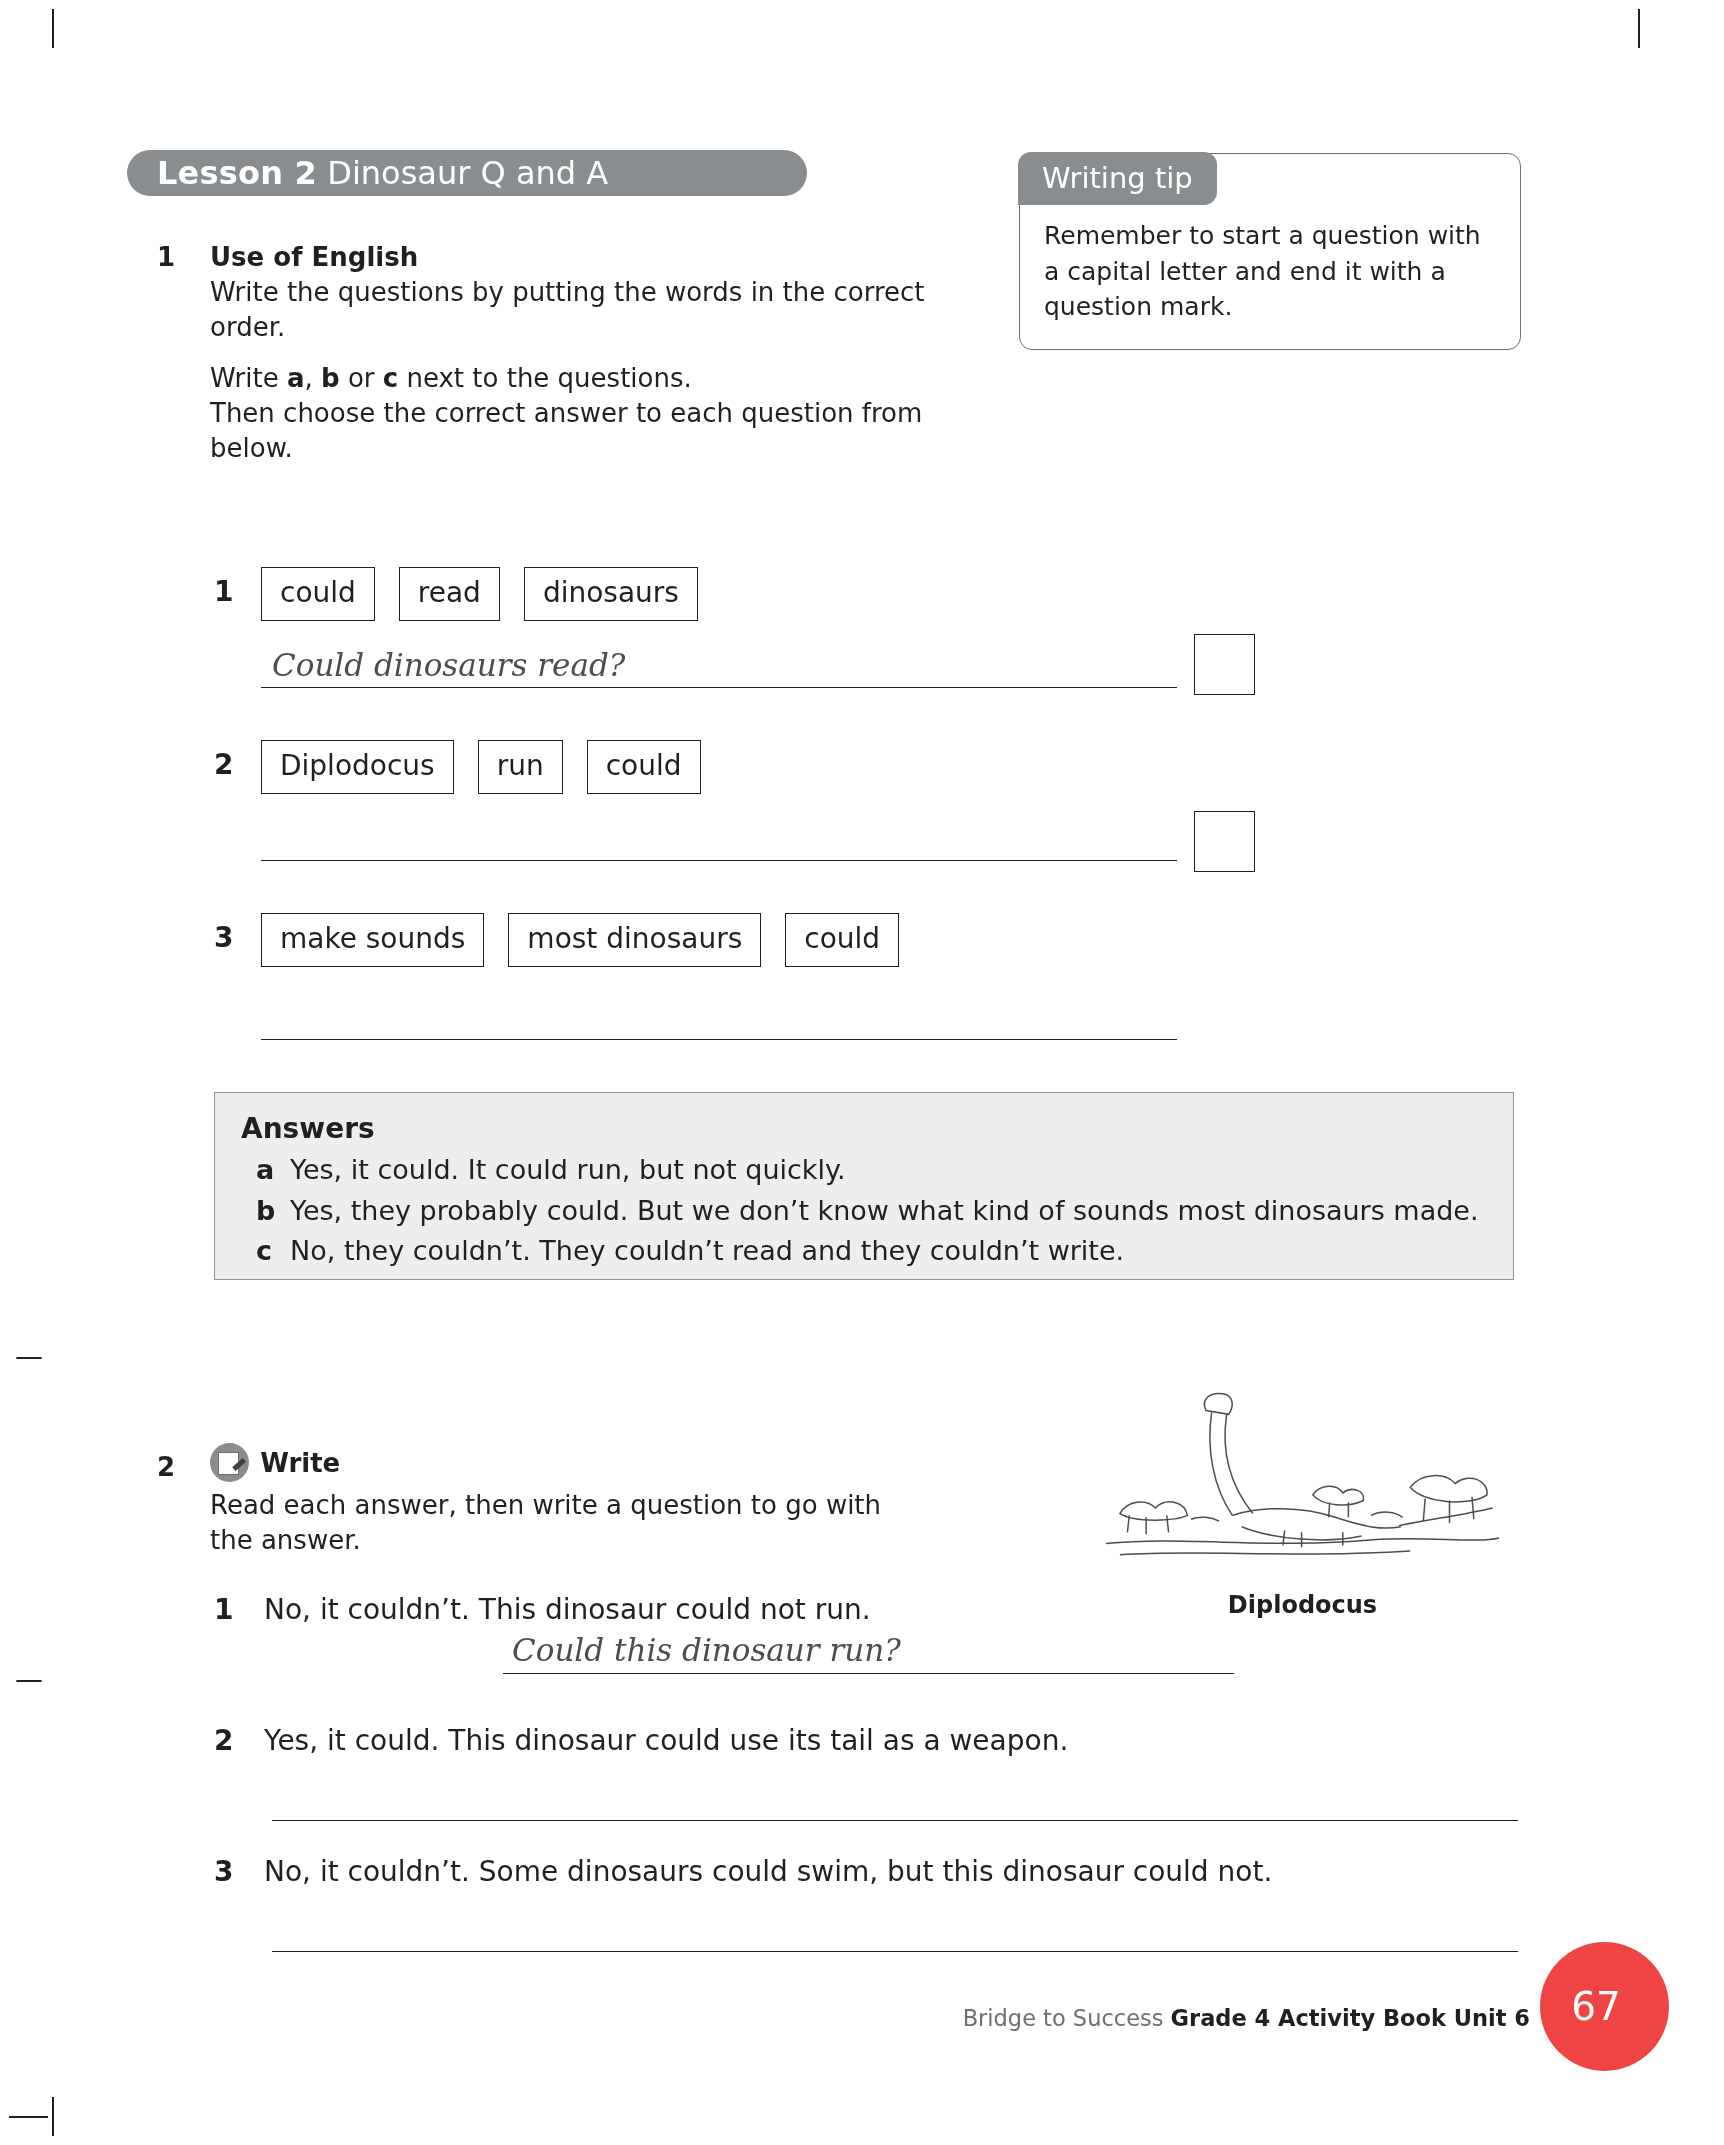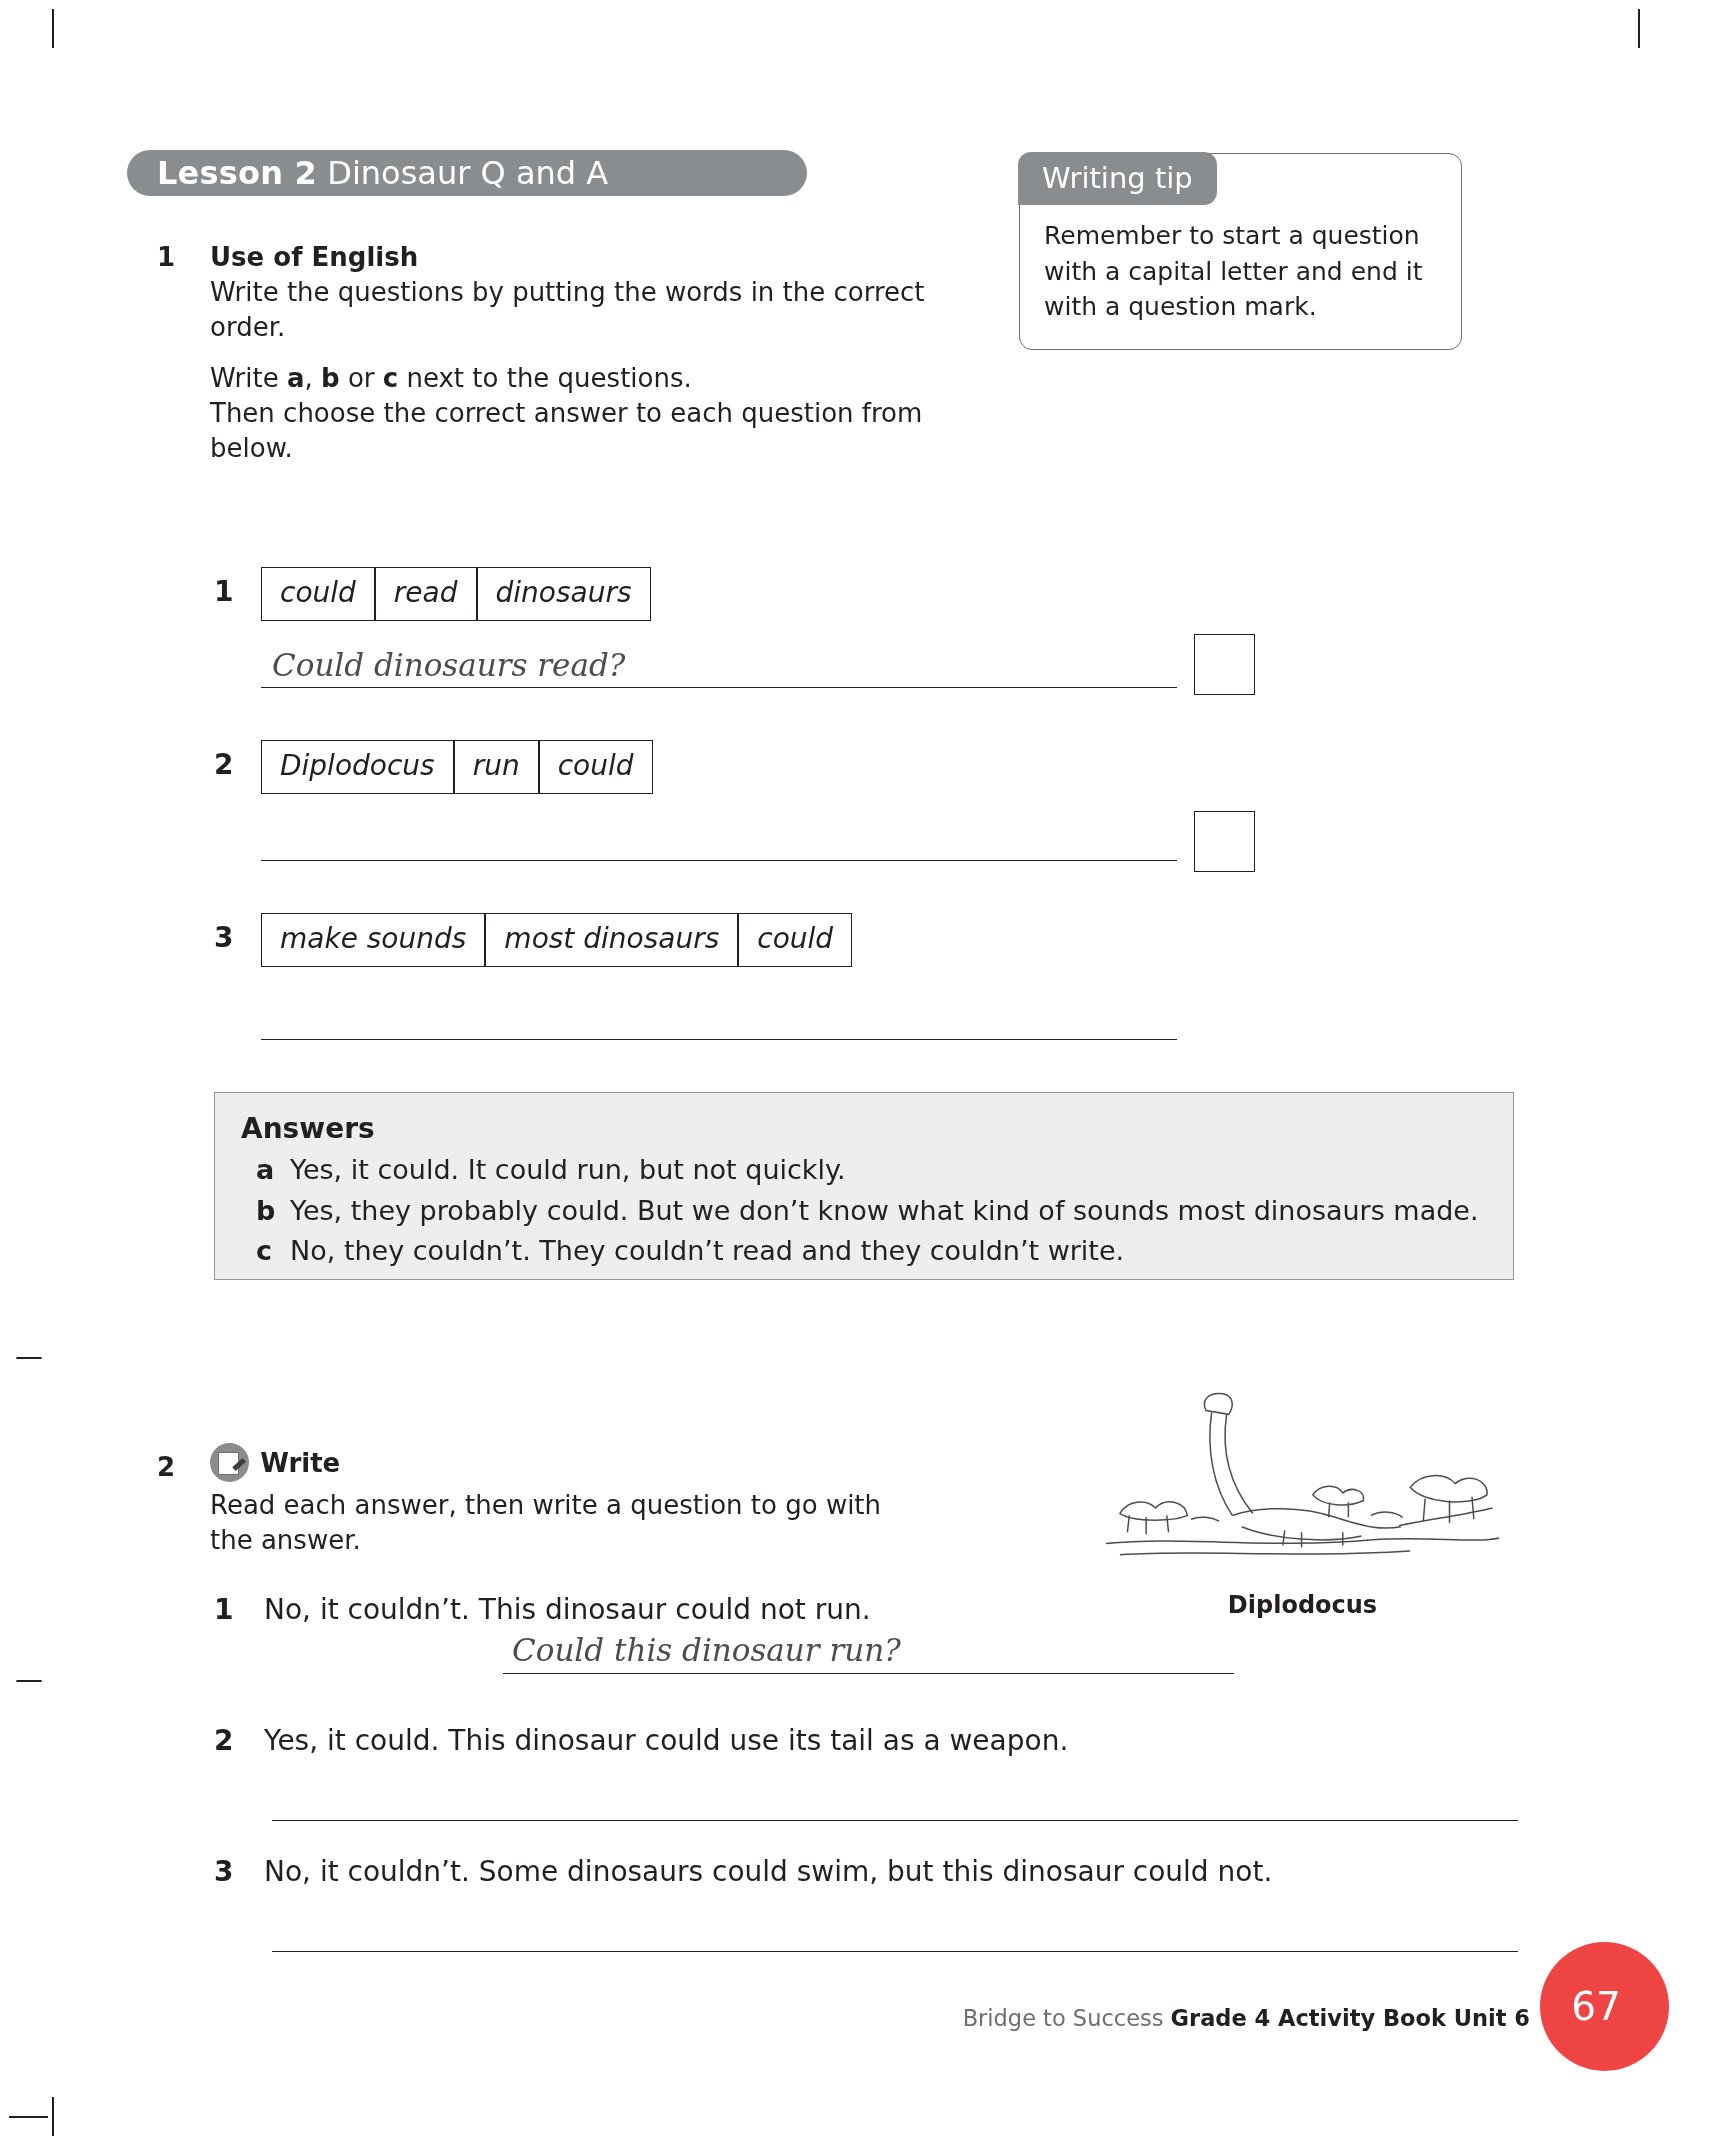--- a/index.html
+++ b/index.html
@@ -47,21 +47,21 @@
   #lesson-pill .lesson-title {
     font-size: 32px;
     margin-left: 10.3px;
   }
 
   
   #writing-tip {
     position: absolute;
     left: 1019px;
     top: 153px;
-    width: 443px;
+    width: 502px;
     border: 1.9px solid #6d6e71;
     border-radius: 13px;
     background: #ffffff;
     box-sizing: border-box;
     padding: 64px 24px 24px 24px;
   }
   #writing-tip .tip-tab {
     position: absolute;
     left: -1.9px;
     top: -1.9px;
@@ -102,22 +102,22 @@
   .qrow .qnum {
     position: absolute;
     left: 0;
     top: 7.5px;
     font-size: 28px;
     font-weight: bold;
   }
   .word-strip {
     margin-left: 47px;
     display: flex;
+    gap: 24px;
     align-items: flex-start;
-    font-style: italic;
   }
   .word-box {
     border: 1.9px solid #231f20;
     padding: 8.4px 18px 10.3px 18px;
     font-size: 28px;
     background: #ffffff;
     white-space: nowrap;
   }
   .answer-line {
     position: absolute;

